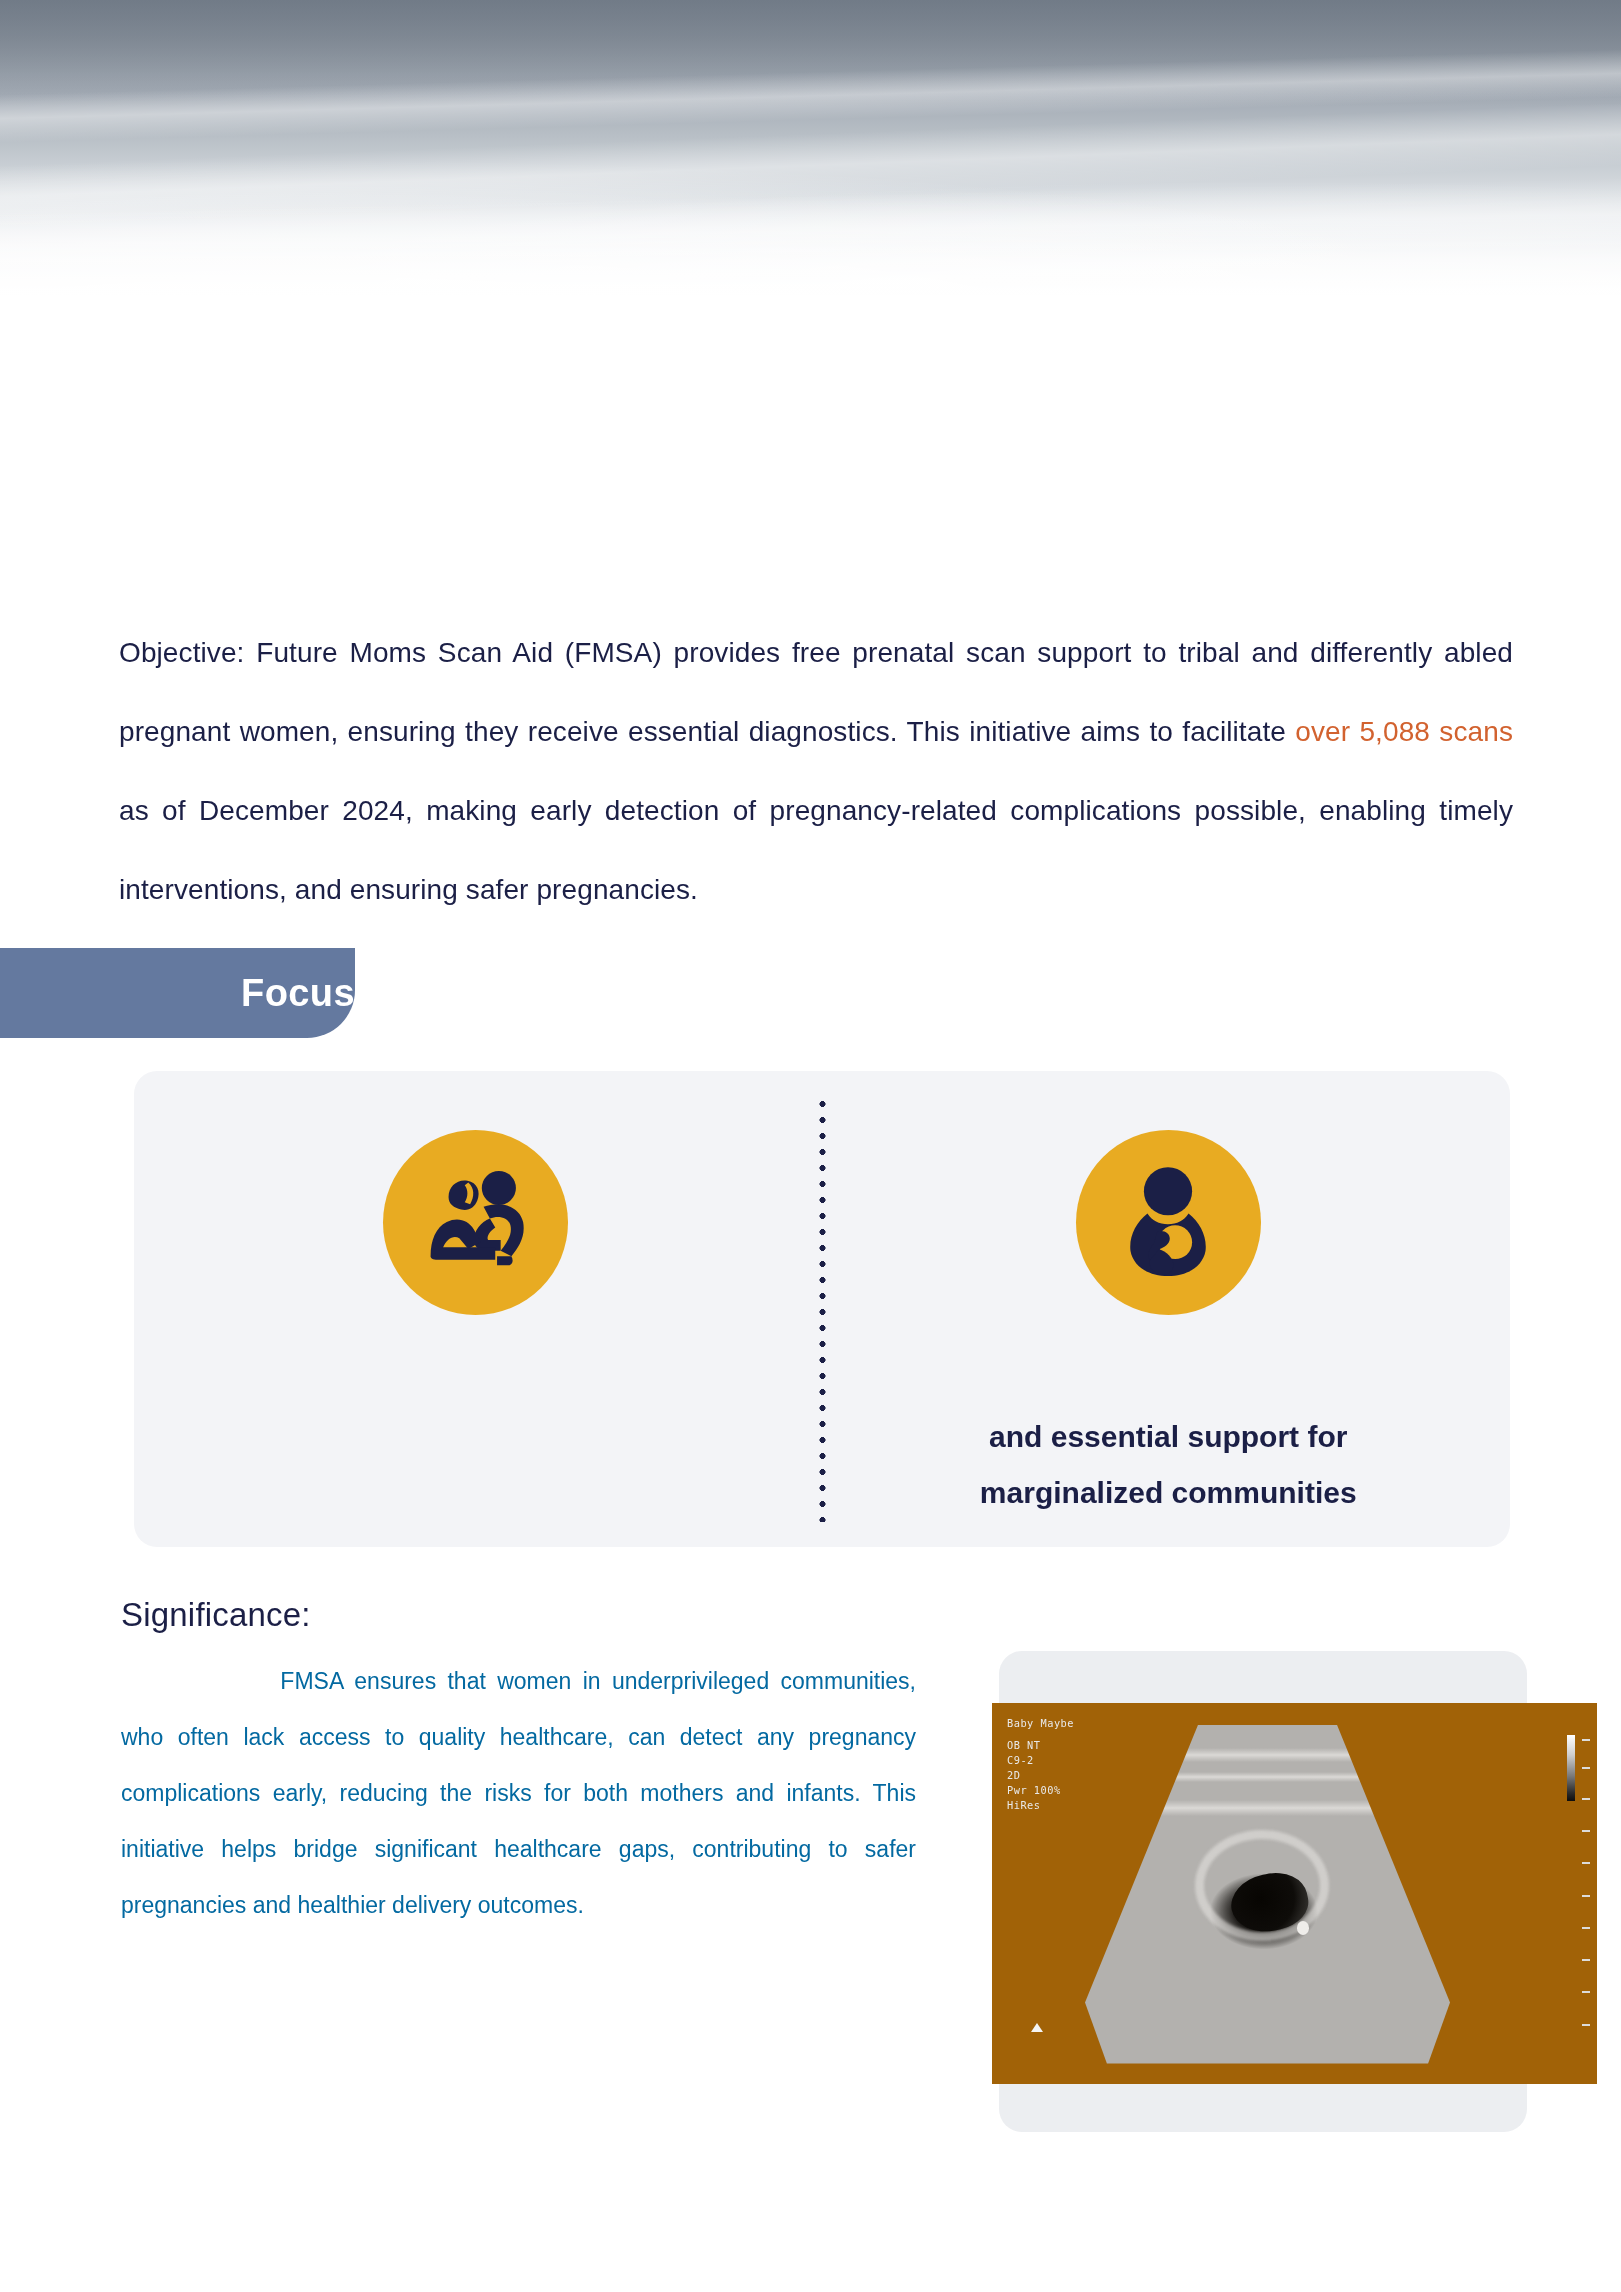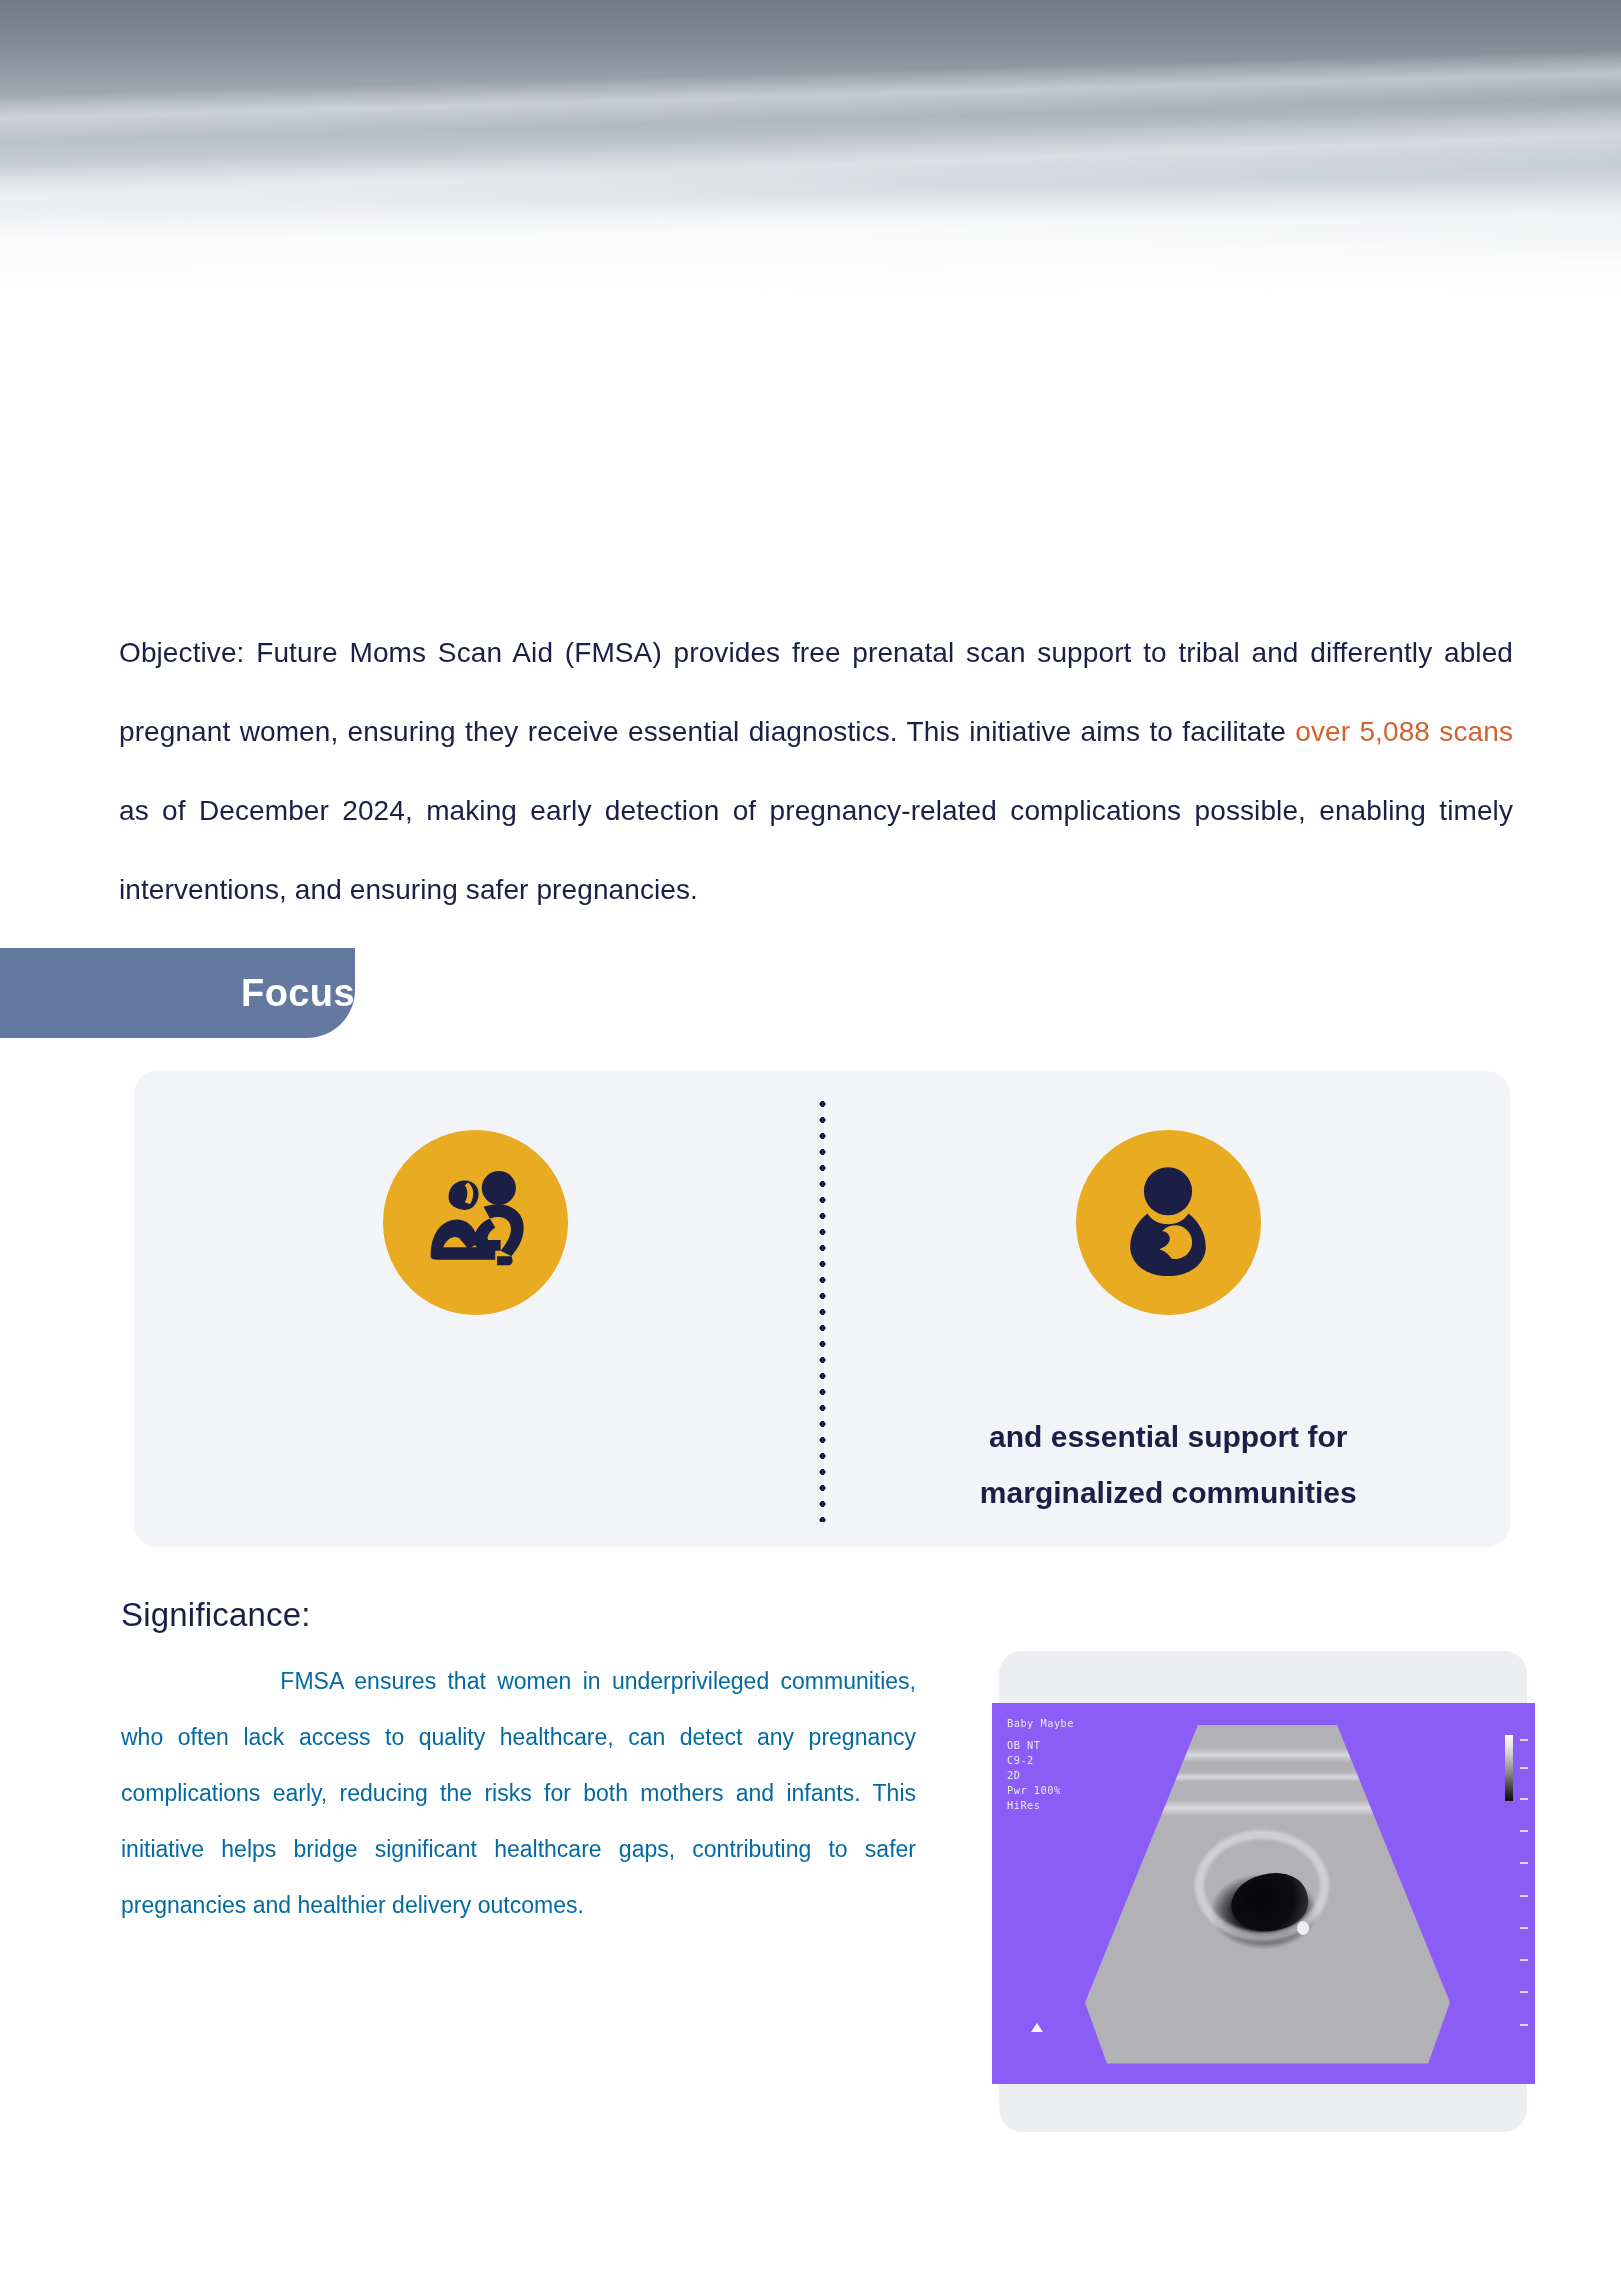--- a/index.html
+++ b/index.html
@@ -106,22 +106,22 @@
   }
   #significance-body .indent{ display:inline-block; width:148px; }
   #significance-body .lastline{ text-align:left; }
 
   
   #ultrasound-frame{
     position:absolute; left:999px; top:1651px; width:528px; height:481px;
     background:#eceef1; border-radius:23px;
   }
   #ultrasound-image{
-    position:absolute; left:992px; top:1703px; width:543px; height:381px;
-    background:#8b5cf6; overflow:hidden;
+    position:absolute; left:992px; top:1703px; width:605px; height:381px;
+    background:#a16207; overflow:hidden;
   }
   #us-overlay-text{
     position:absolute; left:15px; top:12.5px;
     font-family:"DejaVu Sans Mono", monospace;
     font-size:10.3px; line-height:15px; color:#e9e9e9;
     letter-spacing:0.5px; white-space:pre;
     z-index:6;
   }
   #us-overlay-text .gap{ display:block; height:7.2px; }
 

